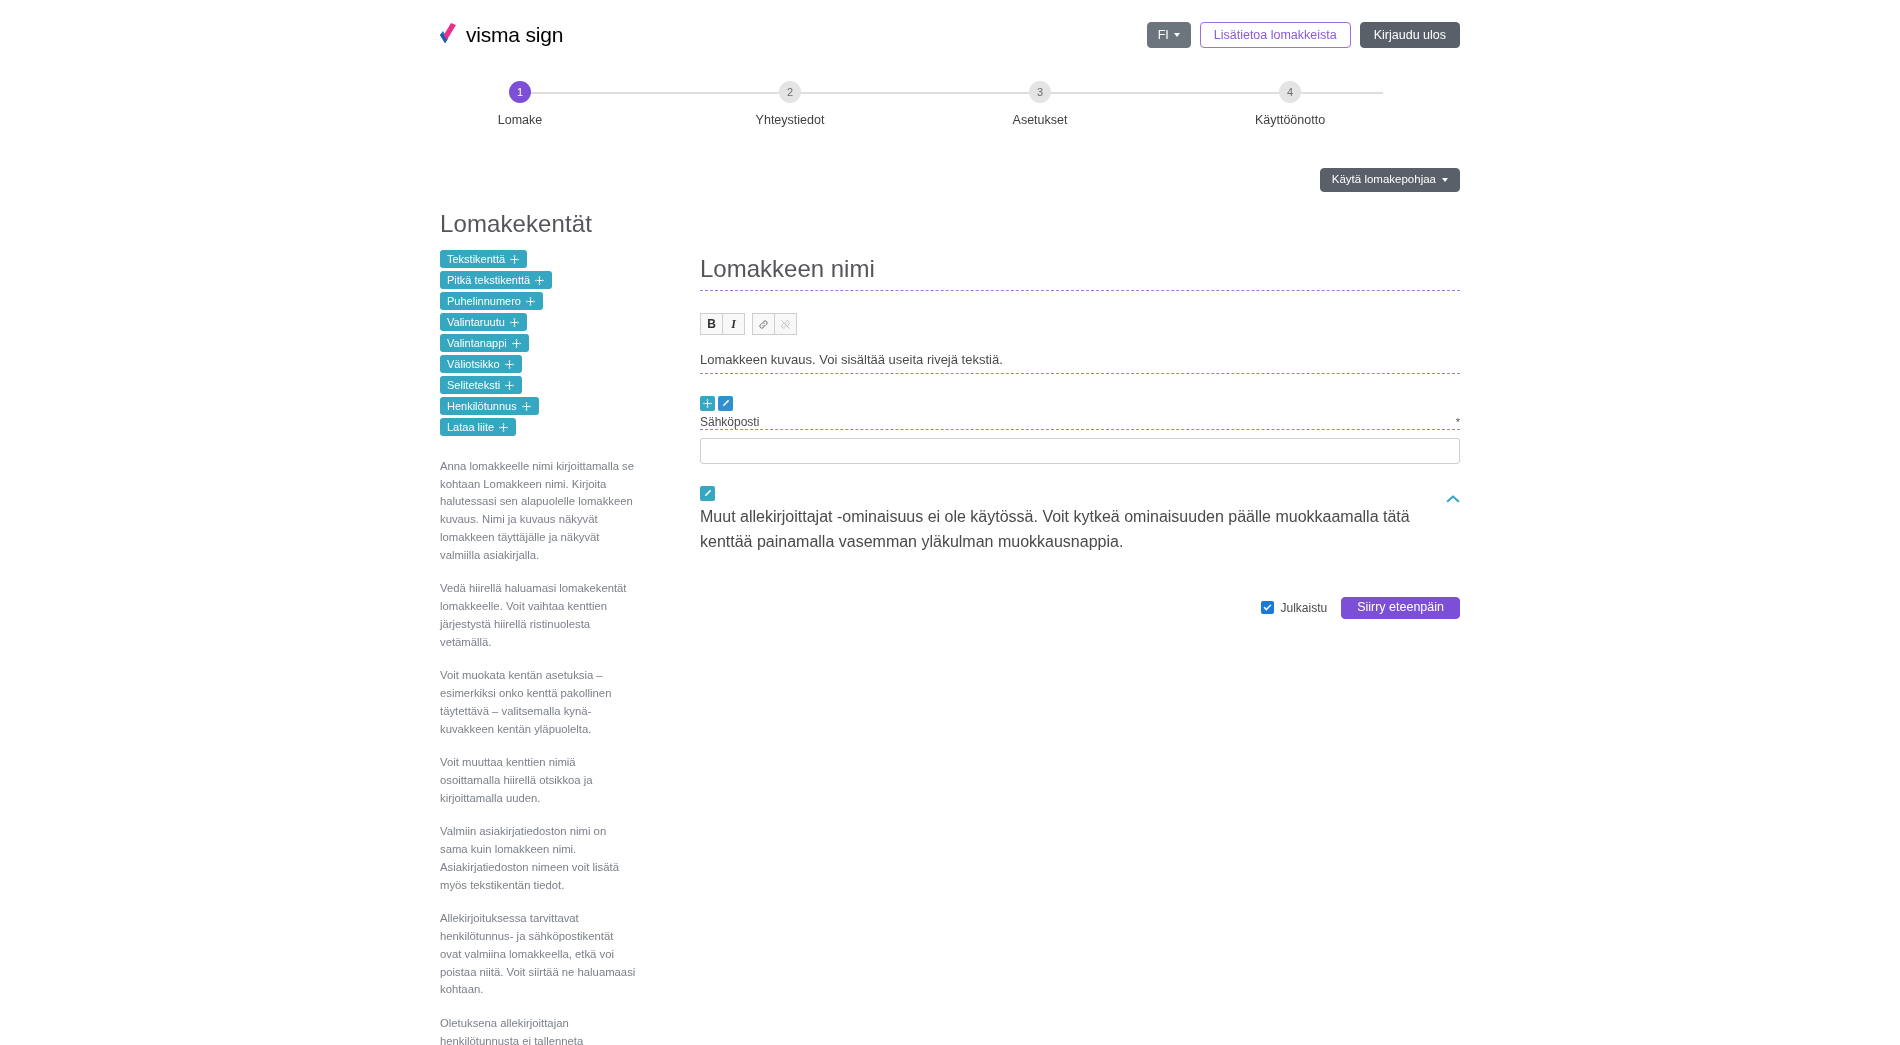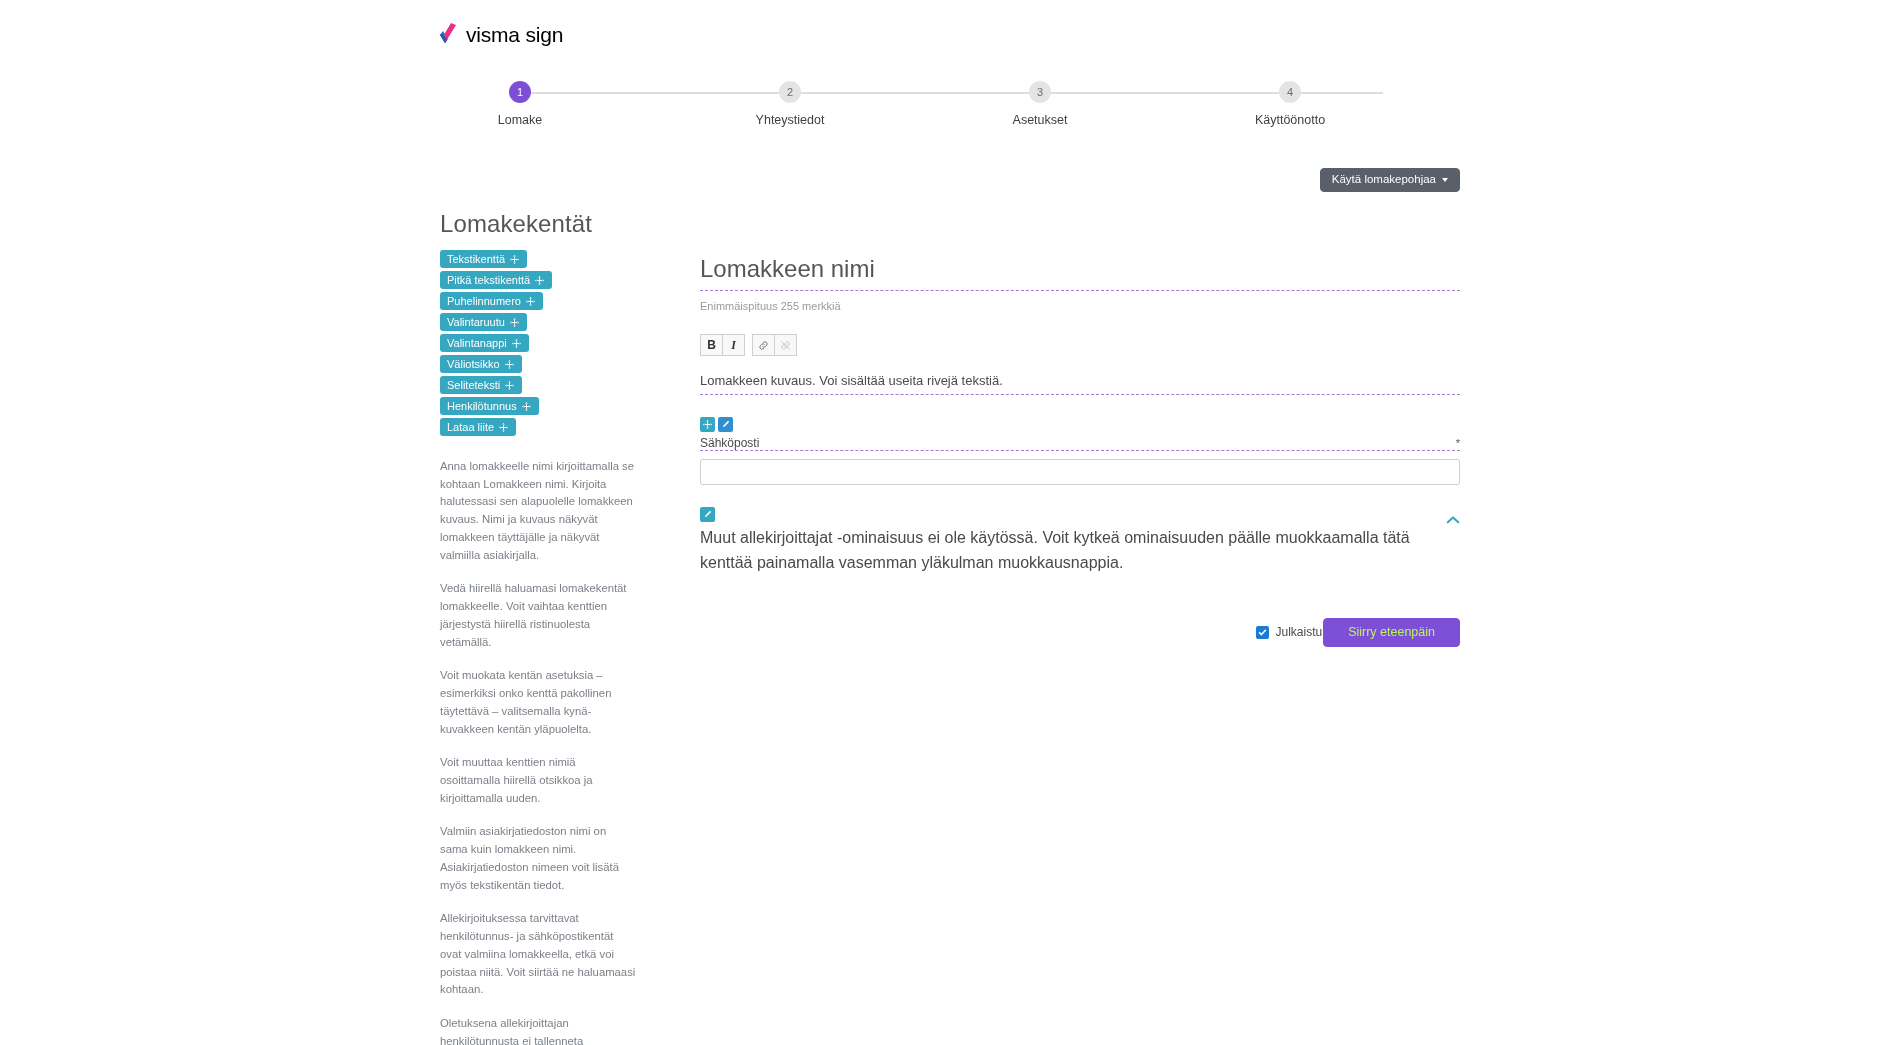--- a/index.html
+++ b/index.html
@@ -150,49 +150,57 @@
     position: absolute; right: 0; top: 6px; cursor: pointer;
     color: #35a7c0; font-size: 14px; line-height: 1;
   }
   .note-text {
     font-size: 16px; color: #4a4a4a; line-height: 1.55; margin-top: 4px;
     max-width: 735px;
   }
 
   .footer-row {
     display: flex; align-items: center; justify-content: flex-end;
-    gap: 1px; margin-top: 42px;
+    gap: 14px; margin-top: 42px;
   }
   .check-wrap { display: flex; align-items: center; gap: 6px; cursor: pointer; }
   .checkbox {
     width: 13px; height: 13px; border-radius: 2px; background: #1a7ad4;
     display: flex; align-items: center; justify-content: center;
   }
   .check-label { font-size: 12px; color: #4a4a4a; }
   .btn-primary {
-    background: #7d4fd6; border: 1px solid #7d4fd6; color: #bef264;
-    height: 29px; padding: 0 24px; font-size: 12.5px;
+    background: #7d4fd6; border: 1px solid #7d4fd6; color: #ffffff;
+    height: 22px; padding: 0 15px; font-size: 12.5px;
   }
 </style>
 </head>
 <body>
 
 <div class="page">
 
   <div class="header">
     <div class="logo">
       <span class="logo-mark">
         <svg width="22" height="26" viewBox="0 0 22 26">
           <path d="M3 13 L8 21 L11 17 L6 9 Z" fill="#1a7ad4"></path>
           <path d="M8 21 L19 3 L14 1 L5 16 Z" fill="#e8308a"></path>
           <path d="M3 13 L8 21 L10 18 L5 11 Z" fill="#1560b0"></path>
         </svg>
       </span>
       <span class="logo-text">visma sign</span>
     </div>
+    <div class="hdr-buttons">
+      <button class="btn btn-lang">
+        <span>FI</span>
+        <span class="caret"></span>
+      </button>
+      <button class="btn btn-outline">Lisätietoa lomakkeista</button>
+      <button class="btn btn-gray">Kirjaudu ulos</button>
+    </div>
   </div>
 
   <div class="stepper">
     <div class="stepper-track"></div>
     <div class="step" style="left:0px">
       <div class="step-dot active">1</div>
       <div class="step-label">Lomake</div>
     </div>
     <div class="step" style="left:270px">
       <div class="step-dot idle">2</div>
@@ -282,21 +290,20 @@
           <p>Voit muuttaa kenttien nimiä osoittamalla hiirellä otsikkoa ja kirjoittamalla uuden.</p>
           <p>Valmiin asiakirjatiedoston nimi on sama kuin lomakkeen nimi. Asiakirjatiedoston nimeen voit lisätä myös tekstikentän tiedot.</p>
           <p>Allekirjoituksessa tarvittavat henkilötunnus- ja sähköpostikentät ovat valmiina lomakkeella, etkä voi poistaa niitä. Voit siirtää ne haluamaasi kohtaan.</p>
           <p>Oletuksena allekirjoittajan henkilötunnusta ei tallenneta lomakkeelle näkyviin. Jos valitset Henkilötunnus-kentän asetuksista kohdan "Henkilötunnus tallennetaan lomakkeelle", henkilötunnus näkyy täydellisenä loppuosineen lomakkeella. Huolehdi allekirjoitetun lomakkeen tietosuojasta.</p>
         </div>
     </div>
 
     <div class="main">
       <div class="form-title">Lomakkeen nimi</div>
       <div class="dotted"></div>
-      <div class="hint">Enimmäispituus 255 merkkiä</div>
 
       <div class="rt-toolbar">
         <div class="rt-group">
           <div class="rt-btn rt-b">B</div>
           <div class="rt-btn rt-i">I</div>
         </div>
         <div class="rt-group">
           <div class="rt-btn">
             <svg width="11" height="11" viewBox="0 0 16 16" fill="none" stroke="#6b6b6b" stroke-width="1.4">
               <path d="M6.5 9.5a3 3 0 0 0 4.2 0l2-2a3 3 0 0 0-4.2-4.2l-1 1"></path>

